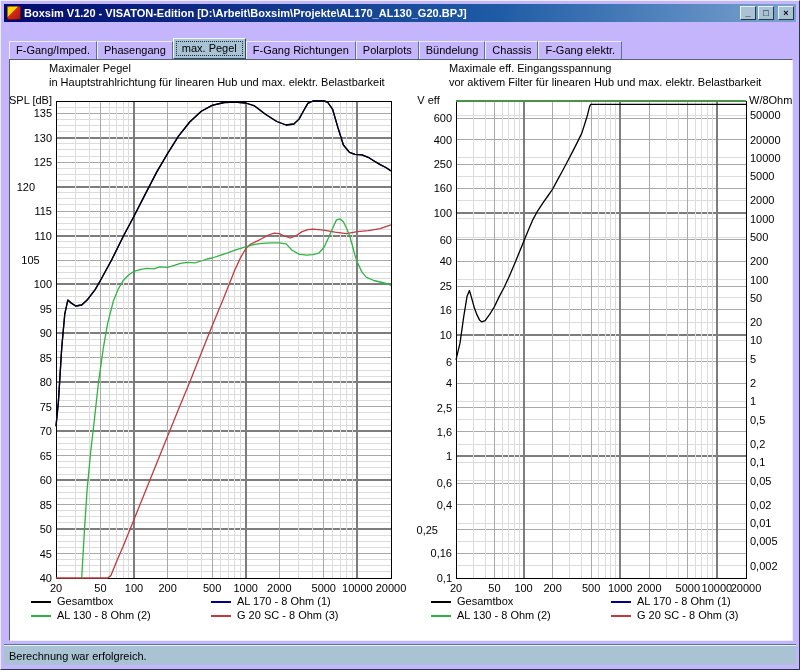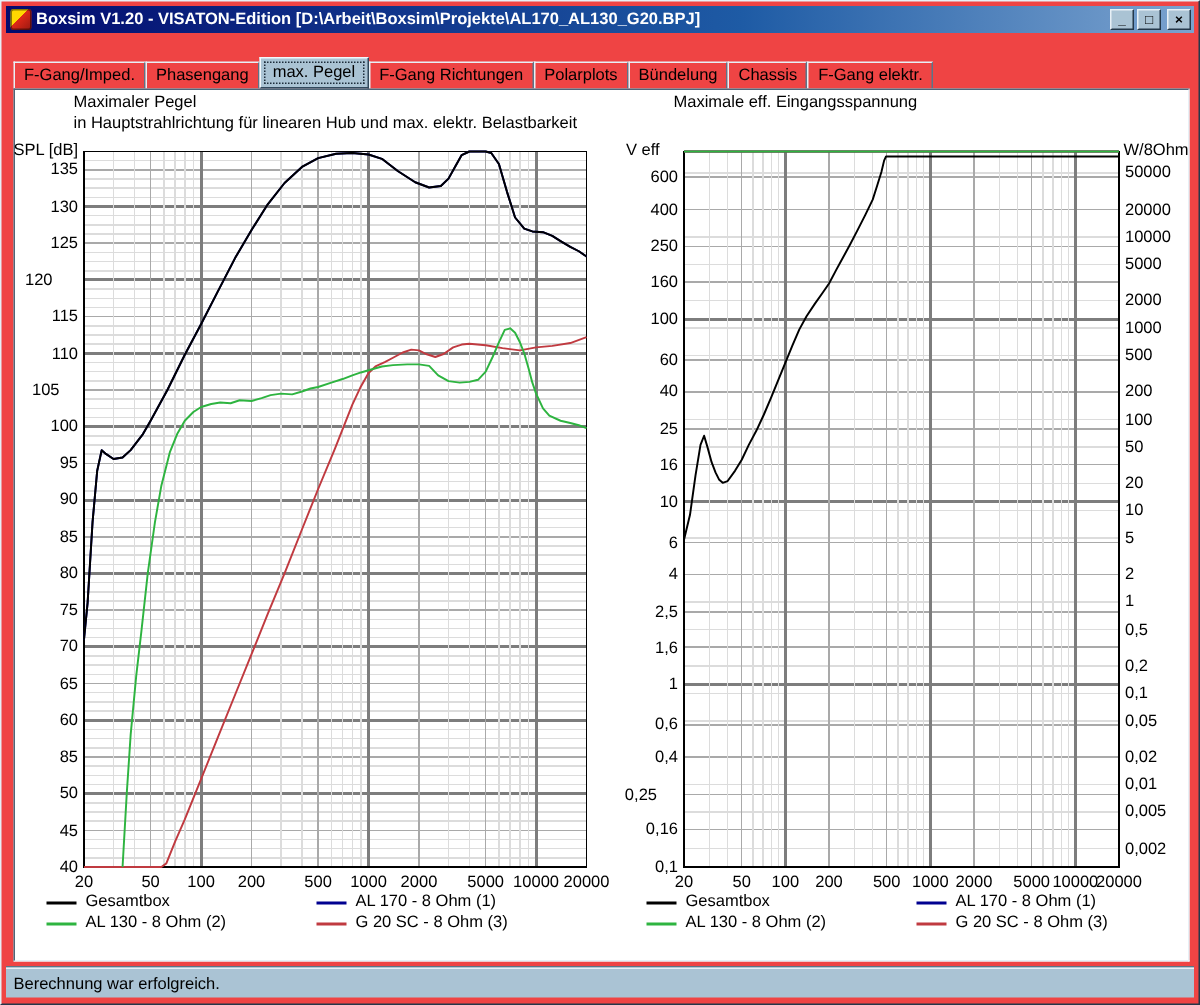--- a/index.html
+++ b/index.html
@@ -1,16 +1,16 @@
 <!DOCTYPE html>
 <html><head>
 <meta charset="utf-8">
 <style>
   html,body{margin:0;padding:0;background:#555;}
-  #root{position:relative;width:800px;height:670px;background:#ef4444;overflow:hidden;
+  #root{position:relative;width:800px;height:670px;background:#c4b5fd;overflow:hidden;
         font-family:"Liberation Sans",sans-serif;font-size:11px;color:#000;
         border-top:1px solid #e7f0f6;border-left:1px solid #e7f0f6;
         border-right:1px solid #24384a;border-bottom:1px solid #24384a;box-sizing:border-box;}
   .titlebar{position:absolute;left:3px;top:3px;right:3px;height:18px;
         background:linear-gradient(90deg,#020a6e,#1e5ba5 62%,#7ba3cf);
         display:flex;align-items:center;padding:0 2px;}
   .title-icon{width:14px;height:14px;margin:0 3px 0 1px;border-radius:2px;
         background:radial-gradient(circle at 65% 60%,#e02818 55%,#8c1410 80%),#ffd800;
         background:linear-gradient(135deg,#ffd800 42%,#e02818 43%,#9c1a12 95%);
         box-shadow:inset 0 0 0 1px rgba(0,0,0,.45);}
@@ -329,20 +329,21 @@
     <div class="tick c" style="left: 360px; width: 60px; top: 581px;">20000</div>
     <div class="legend-marker" style="left: 30px; top: 600px; background: rgb(0, 0, 0);"></div>
     <div class="legend-label" style="left: 56px; top: 594px;">Gesamtbox</div>
     <div class="legend-marker" style="left: 210px; top: 600px; background: rgb(0, 0, 144);"></div>
     <div class="legend-label" style="left: 236px; top: 594px;">AL 170 - 8 Ohm (1)</div>
     <div class="legend-marker" style="left: 30px; top: 614px; background: rgb(46, 180, 64);"></div>
     <div class="legend-label" style="left: 56px; top: 608px;">AL 130 - 8 Ohm (2)</div>
     <div class="legend-marker" style="left: 210px; top: 614px; background: rgb(192, 58, 64);"></div>
     <div class="legend-label" style="left: 236px; top: 608px;">G 20 SC - 8 Ohm (3)</div>
     <div class="chart-title" style="left: 448px; top: 61px;">Maximale eff. Eingangsspannung</div>
+    <div class="chart-title" style="left: 448px; top: 75px;">vor aktivem Filter für linearen Hub und max. elektr. Belastbarkeit</div>
     <div class="axis-unit tick r" style="left: 405px; width: 45px; top: 93px; text-align: center;">V eff</div>
     <div class="axis-unit" style="left: 748px; top: 93px;">W/8Ohm</div>
     <div class="tick r" style="left: 408px; width: 43px; top: 111.153px;">600</div>
     <div class="tick r" style="left: 408px; width: 43px; top: 132.585px;">400</div>
     <div class="tick r" style="left: 408px; width: 43px; top: 157.429px;">250</div>
     <div class="tick r" style="left: 408px; width: 43px; top: 181.019px;">160</div>
     <div class="tick r" style="left: 408px; width: 43px; top: 205.863px;">100</div>
     <div class="tick r" style="left: 408px; width: 43px; top: 232.865px;">60</div>
     <div class="tick r" style="left: 408px; width: 43px; top: 254.297px;">40</div>
     <div class="tick r" style="left: 408px; width: 43px; top: 279.141px;">25</div>

